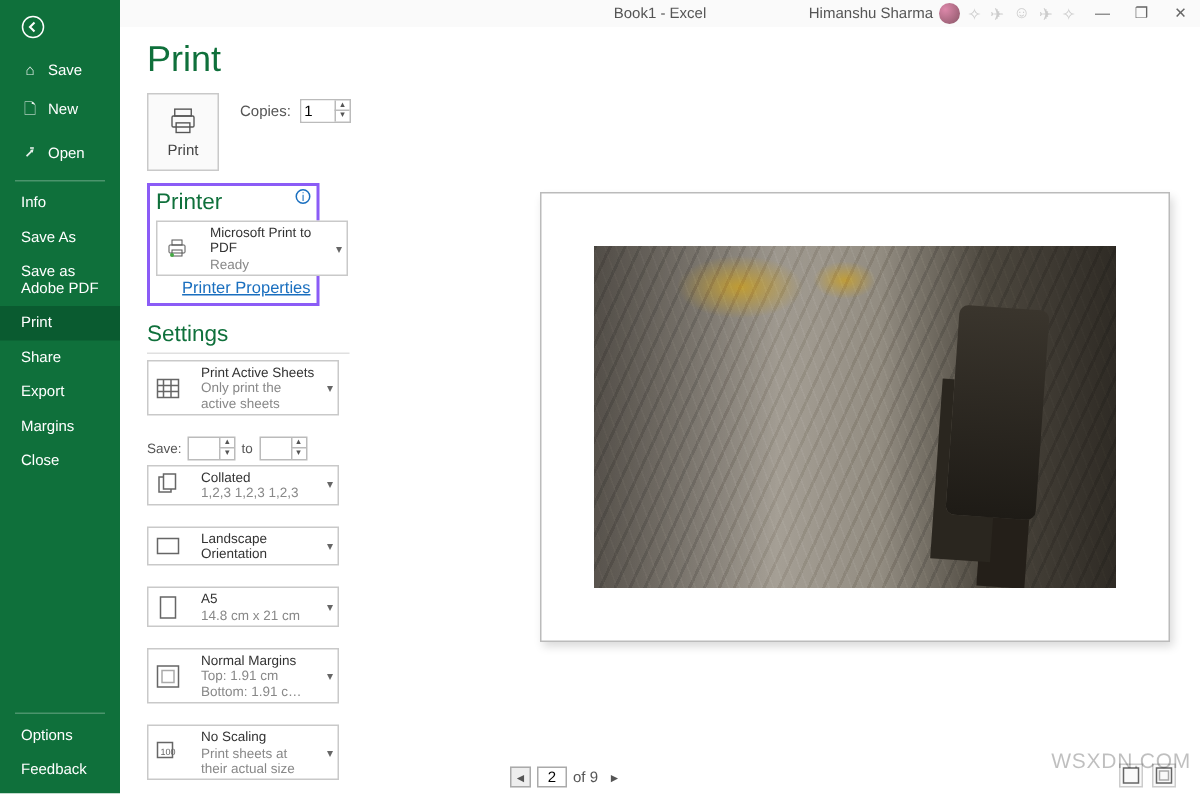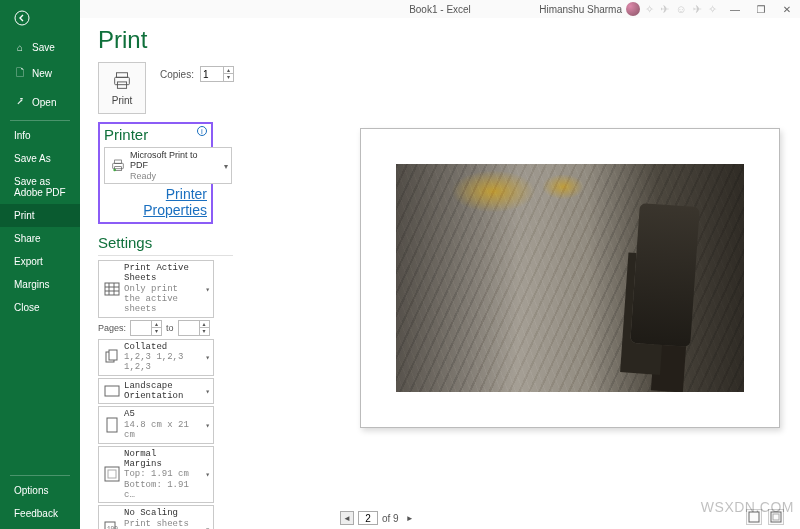--- a/index.html
+++ b/index.html
@@ -152,35 +152,35 @@
 
   .dd {
     width: 128px;
     border: 1px solid #c9c9c9;
     background: #fff;
     display: flex;
     align-items: center;
     padding: 2px 14px 2px 4px;
     position: relative;
     min-height: 24px;
-    gap: 3px;
+    gap: 13px;
     cursor: pointer;
   }
   .dd .caret {
     position:absolute; right:3px; top:50%; transform:translateY(-50%);
     font-size:8px;color:#666;
   }
   .dd .txt { display:flex;flex-direction:column;line-height:1.15;font-size:9px;color:#333; }
   .dd .txt .sub { color:#888; }
   .dd .ic { width:18px;height:18px;display:flex;align-items:center;justify-content:center;flex-shrink:0;}
   .link {
-    display:block; text-align:right; font-size:14px; color:#1a6fbf;
+    display:block; text-align:right; font-size:11px; color:#1a6fbf;
     text-decoration:underline; cursor:pointer; margin-top:2px;
   }
-  .settings .dd { width:116px; margin-bottom:2px;font-family:Liberation Mono, monospace; }
+  .settings .dd { width:128px; margin-bottom:14px; }
   .pgrow { display:flex;align-items:center;gap:4px;font-size:9px;color:#555;margin-bottom:3px;}
   .pgrow .spinner input{width:20px;}
   .pgsetup { width:128px; }
 
   .preview {
     flex:1;
     position:relative;
     padding: 10px 20px 26px 10px;
   }
   .page {
@@ -386,21 +386,21 @@
             </svg>
         </span>
         <span class="txt">
           <span>Print Active Sheets</span>
           <span class="sub">Only print the active sheets</span>
         </span>
         <span class="caret">▾</span>
       </div>
 
       <div class="pgrow">
-        <span>Pages:</span>
+        <span>Save:</span>
         <div class="spinner">
           <input value="" style="">
           <div class="btns">
               <div>▴</div>
               <div>▾</div>
             </div>
         </div>
         <span>to</span>
         <div class="spinner">
           <input value="" style="">

